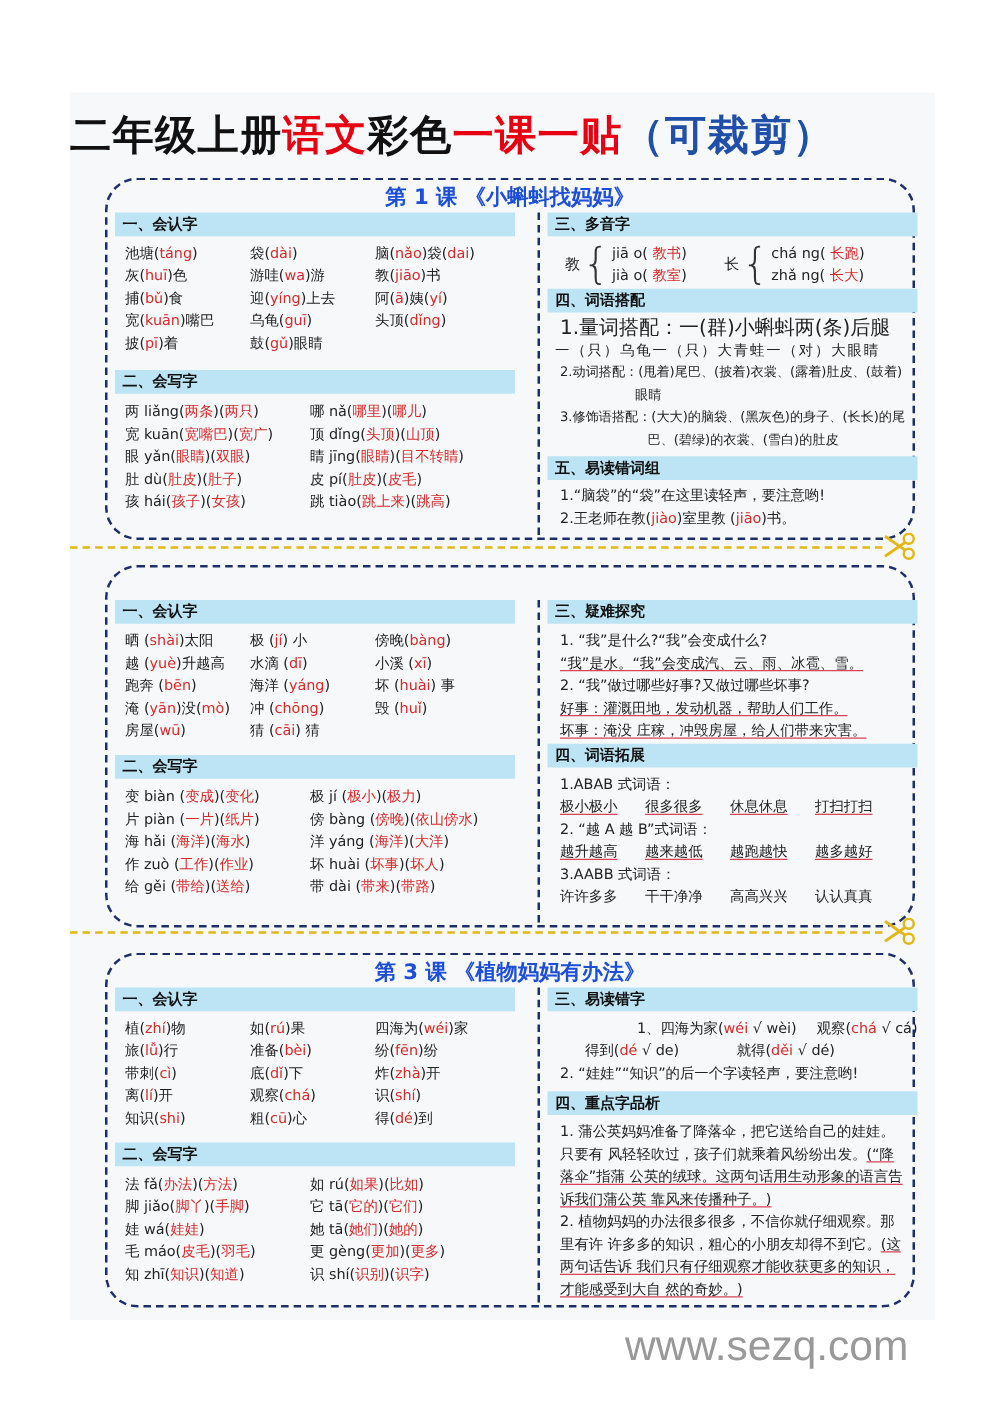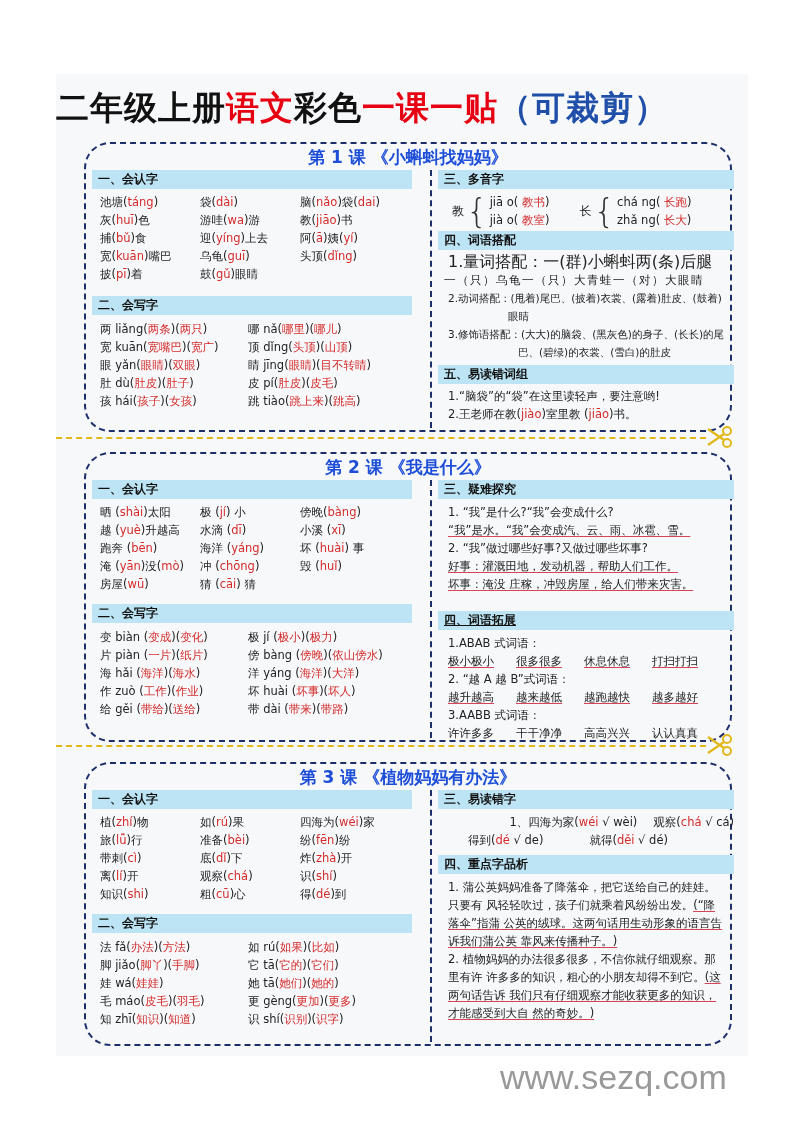--- a/index.html
+++ b/index.html
@@ -105,21 +105,20 @@
       <div class="txt" style="font-size:10.5px; padding-left:80px;">巴、(碧绿)的衣裳、(雪白)的肚皮</div>
       <div class="sec-head" style="margin-top:4px;">五、易读错词组</div>
       <div class="txt" style="padding-top:3px;">1.“脑袋”的“袋”在这里读轻声，要注意哟!</div>
       <div class="txt">
         <span>2.王老师在教(</span><span class="py">jiào</span><span>)室里教 (</span><span class="py">jiāo</span><span>)书。</span>
       </div>
     </div>
   </div>
 
   <div class="lesson" style="top:378px; height:290px;">
-    <div class="lesson-title">第 2 课 《我是什么》</div>
     <div class="divider-v" style="top:26px; height:258px;"></div>
 
     <div class="col-left" style="top:26px;">
       <div class="sec-head">一、会认字</div>
       <div class="grid3" id="l2-rec">
           <div><span>晒 (</span><span class="py">shài</span><span>)太阳</span></div>
           <div><span>极 (</span><span class="py">jí</span><span>) 小</span></div>
           <div><span>傍晚(</span><span class="py">bàng</span><span>)</span></div>
           <div><span>越 (</span><span class="py">yuè</span><span>)升越高</span></div>
           <div><span>水滴 (</span><span class="py">dī</span><span>)</span></div>
@@ -149,21 +148,21 @@
         </div>
     </div>
 
     <div class="col-right" style="top:26px;">
       <div class="sec-head">三、疑难探究</div>
       <div class="txt" style="padding-top:4px;">1. “我”是什么?“我”会变成什么?</div>
       <div class="txt ul">“我”是水。“我”会变成汽、云、雨、冰雹、雪。</div>
       <div class="txt">2. “我”做过哪些好事?又做过哪些坏事?</div>
       <div class="txt ul">好事：灌溉田地，发动机器，帮助人们工作。</div>
       <div class="txt ul">坏事：淹没 庄稼，冲毁房屋，给人们带来灾害。</div>
-      <div class="sec-head" style="margin-top:18px;text-decoration:underline;">四、词语拓展</div>
+      <div class="sec-head" style="margin-top:2px;">四、词语拓展</div>
       <div id="l2-expand" style="padding-top:4px;">
           <div class="txt">1.ABAB 式词语：</div>
           <div class="row-words ul">
             <span>极小极小</span>
             <span>很多很多</span>
             <span>休息休息</span>
             <span>打扫打扫</span>
           </div>
           <div class="txt">2. “越 A 越 B”式词语：</div>
           <div class="row-words ul">
@@ -224,20 +223,21 @@
     <div class="col-right" style="top:26px;">
       <div class="sec-head">三、易读错字</div>
       <div class="txt" style="padding-top:4px; display:flex; gap:16px;justify-content:flex-end;">
         <span><span>1、四海为家(</span><span class="py">wéi</span><span> √ wèi)</span></span>
         <span><span>观察(</span><span class="py">chá</span><span> √ cá)</span></span>
       </div>
       <div class="txt" style="padding-left:30px; display:flex; gap:46px;">
         <span><span>得到(</span><span class="py">dé</span><span> √ de)</span></span>
         <span><span>就得(</span><span class="py">děi</span><span> √ dé)</span></span>
       </div>
+      <div class="txt">2. “娃娃”“知识”的后一个字读轻声，要注意哟!</div>
       <div class="sec-head" style="margin-top:6px;">四、重点字品析</div>
       <div class="txt" style="padding-top:4px; padding-right:8px;">
         <span>1. 蒲公英妈妈准备了降落伞，把它送给自己的娃娃。只要有 风轻轻吹过，孩子们就乘着风纷纷出发。</span><span class="ul">(“降落伞”指蒲 公英的绒球。这两句话用生动形象的语言告诉我们蒲公英 靠风来传播种子。)</span>
       </div>
       <div class="txt" style="padding-right:8px;">
         <span>2. 植物妈妈的办法很多很多，不信你就仔细观察。那里有许 许多多的知识，粗心的小朋友却得不到它。</span><span class="ul">(这两句话告诉 我们只有仔细观察才能收获更多的知识，才能感受到大自 然的奇妙。)</span>
       </div>
     </div>
   </div>
 </div>

